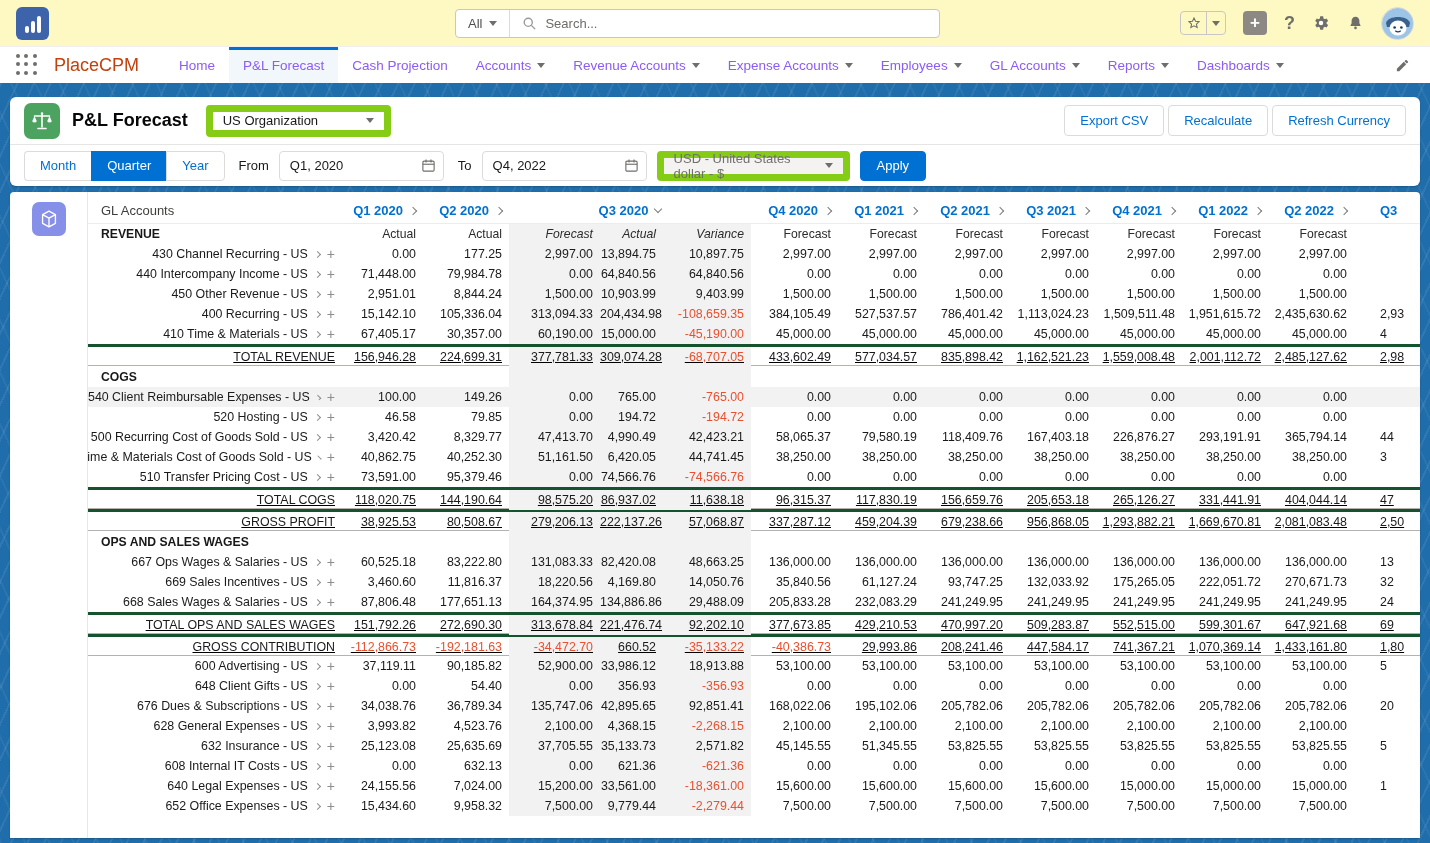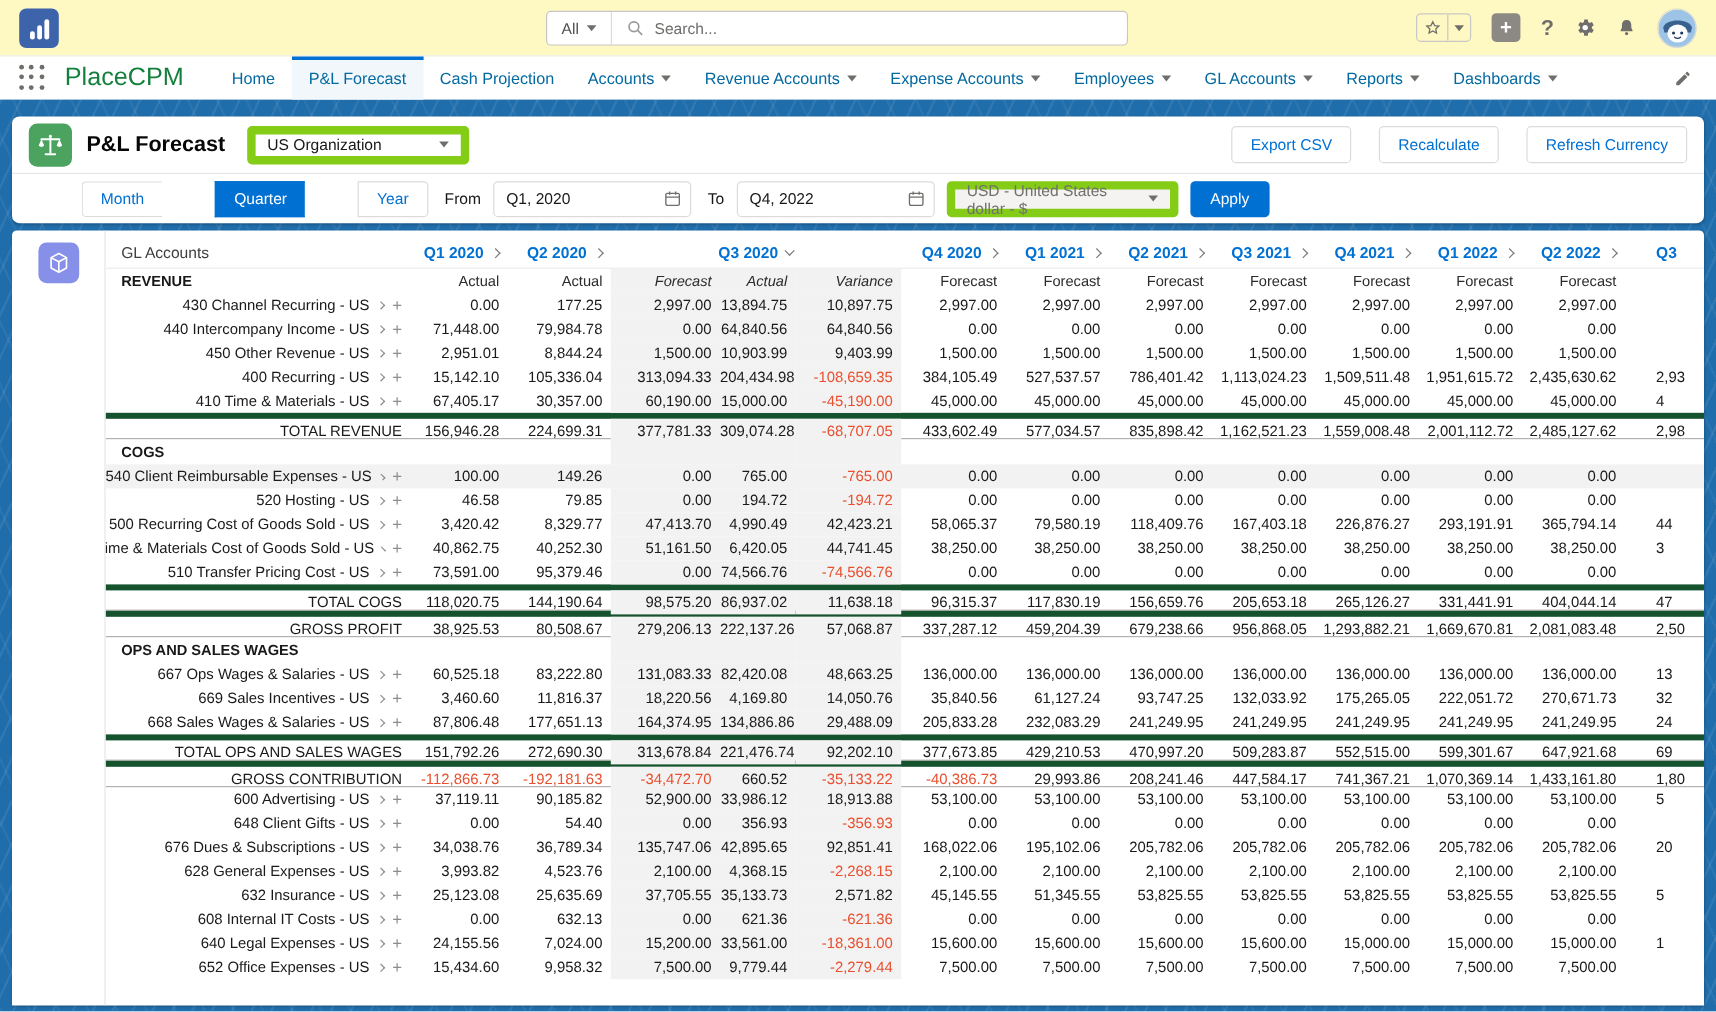--- a/index.html
+++ b/index.html
@@ -32,54 +32,54 @@
   .helpbtn { font-size:18px; color:#706e6b; font-weight:bold; cursor:pointer; }
   .iconbtn { cursor:pointer; display:flex; align-items:center; }
   .avatar { width:33px; height:33px; border-radius:50%; overflow:hidden; cursor:pointer;
     border:1px solid #d8d8d8; }
 
   
   .navbar { height:36px; display:flex; align-items:stretch; padding-left:16px; background:#fff; }
   .waffle { width:22px; height:22px; display:grid; grid-template-columns:repeat(3,1fr);
     gap:3px; align-self:center; cursor:pointer; }
   .waffle i { width:4px; height:4px; border-radius:50%; background:#706e6b; }
-  .appname { font-size:21px; color:#15803d; align-self:center; margin:0 26px 0 16px; font-weight:500; }
+  .appname { font-size:18px; color:#c2410c; align-self:center; margin:0 26px 0 16px; font-weight:500; }
   .tabs { display:flex; align-items:stretch; }
   .tab { display:flex; align-items:center; gap:6px; padding:0 14px; font-size:13.5px;
-    color:#0369a1; cursor:pointer; position:relative; }
+    color:#8b5cf6; cursor:pointer; position:relative; }
   .tab.active { background:#f2f7fb; box-shadow: inset 0 3px 0 #0070d2; font-weight:500; }
   .navpencil { margin-left:auto; margin-right:20px; align-self:center; cursor:pointer; }
 
   
   .content { height:760px; padding:14px 10px 0;
     background:
       repeating-linear-gradient(115deg, rgba(255,255,255,0.08) 0 2px, rgba(255,255,255,0) 2px 15px),
       repeating-linear-gradient(65deg, rgba(255,255,255,0.05) 0 2px, rgba(255,255,255,0) 2px 22px),
       #1f6dab; }
 
   
   .header-card { background:#fff; border-radius:6px; box-shadow:0 1px 2px rgba(0,0,0,.2); }
   .title-row { height:47px; display:flex; align-items:center; padding:0 14px; }
   .obj-icon { width:36px; height:36px; border-radius:7px; background:#4ba35f;
     display:flex; align-items:center; justify-content:center; }
   .page-title { font-size:18px; font-weight:bold; color:#080707; margin:0 18px 0 12px; }
   .select { height:30px; border:7px solid #84cc16; border-radius:4px; background:#fff;
     display:flex; align-items:center; justify-content:space-between; padding:0 10px;
     font-size:13px; color:#181818; cursor:pointer; }
   .org-select { width:185px; height:32px; }
-  .actions { margin-left:auto; display:flex; gap:23px; }
+  .actions { margin-left:auto; display:flex; gap:4px; }
   .btn-neutral { height:31px; padding:0 15px; border:1px solid #dddbda; border-radius:4px;
     background:#fff; color:#0070d2; font-size:13px; font-family:inherit; cursor:pointer; }
   .divider { border-top:1px solid #e5e5e4; }
 
   
   .filter-row { height:41px; display:flex; align-items:center; padding:0 14px; gap:10px; }
   .toggle { display:flex; }
   .toggle button { height:30px; padding:0 15px; font-size:13px; font-family:inherit;
-    border:1px solid #dddbda; background:#fff; color:#0070d2; cursor:pointer; border-right-width:0;margin-left:44px; }
+    border:1px solid #dddbda; background:#fff; color:#0070d2; cursor:pointer; border-right-width:0; }
   .toggle button:first-child { border-radius:4px 0 0 4px; }
   .toggle button:last-child { border-radius:0 4px 4px 0; border-right-width:1px; }
   .toggle button.on { background:#0070d2; border-color:#0070d2; color:#fff; }
   .flabel { font-size:13px; color:#181818; margin-left:4px; }
   .dateinput { position:relative; width:165px; }
   .dateinput input { width:100%; height:30px; border:1px solid #dddbda; border-radius:4px;
     padding:0 30px 0 10px; font-size:13px; color:#181818; font-family:inherit; outline:none; }
   .dateinput svg { position:absolute; right:8px; top:7px; }
   .currency-select { width:193px; background:#f4f3f2; color:#72706e; cursor:default;gap:20px; }
   .btn-brand { height:30px; padding:0 16px; background:#0070d2; border:1px solid #0070d2;
@@ -121,21 +121,21 @@
     color:#181818; white-space:nowrap; }
   .totlab { font-size:12.4px; color:#1a1a1a; white-space:nowrap; }
 
   .vc { text-align:right; padding-right:7px; font-size:12.4px; color:#1a1a1a; height:100%;
     line-height:20px; white-space:nowrap; }
   .grp { background:#f3f2f2; }
   .neg { color:#e8502f; }
   .cutc { text-align:left; padding-left:26px; overflow:hidden; }
   .hl { background:#f3f2f2; }
   .section-row { height:21px; }
-  .total-row { height:22px; border-top:5px solid #14532d; border-bottom:1px solid #b4b1ae; }
+  .total-row { height:22px; border-top:3px solid #14532d; border-bottom:1px solid #b4b1ae;text-decoration:underline; }
   .total-row .vc, .total-row .sub { line-height:20px; }
 
   svg { display:block; }
 </style>
 </head>
 <body>
 
 <header class="ghead">
   <div class="logo">
     <i style="height:7px"></i>

